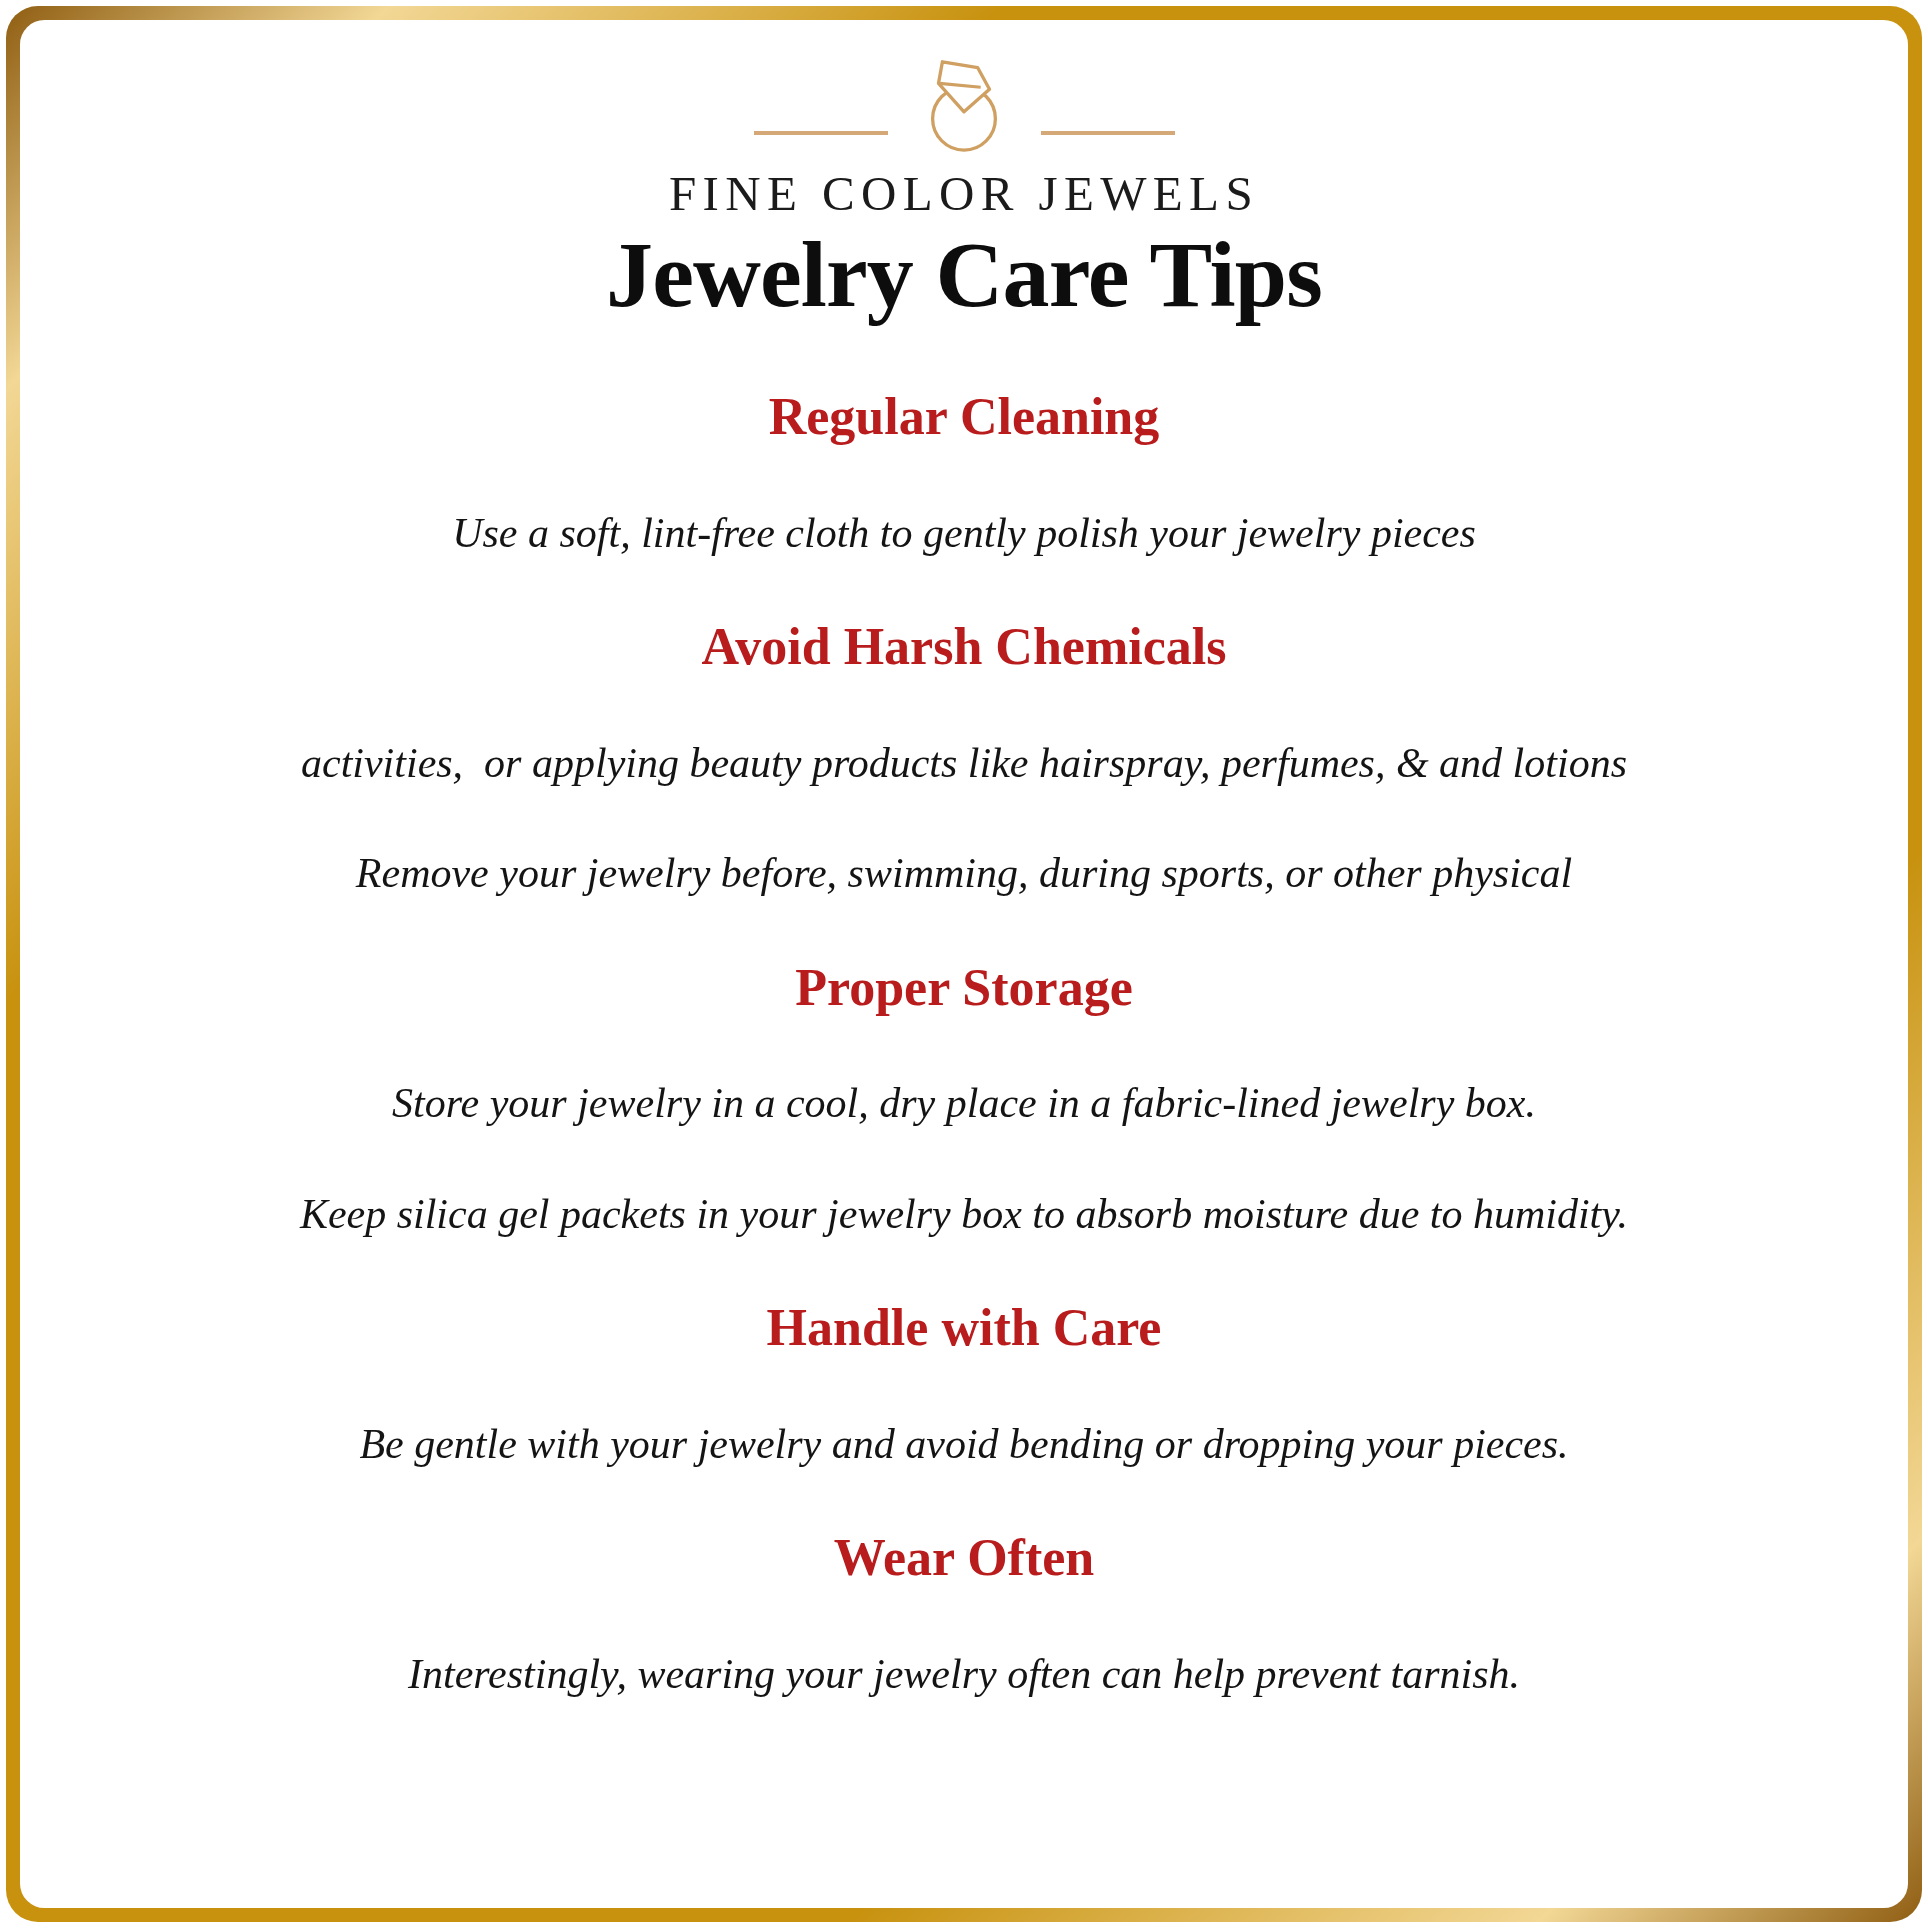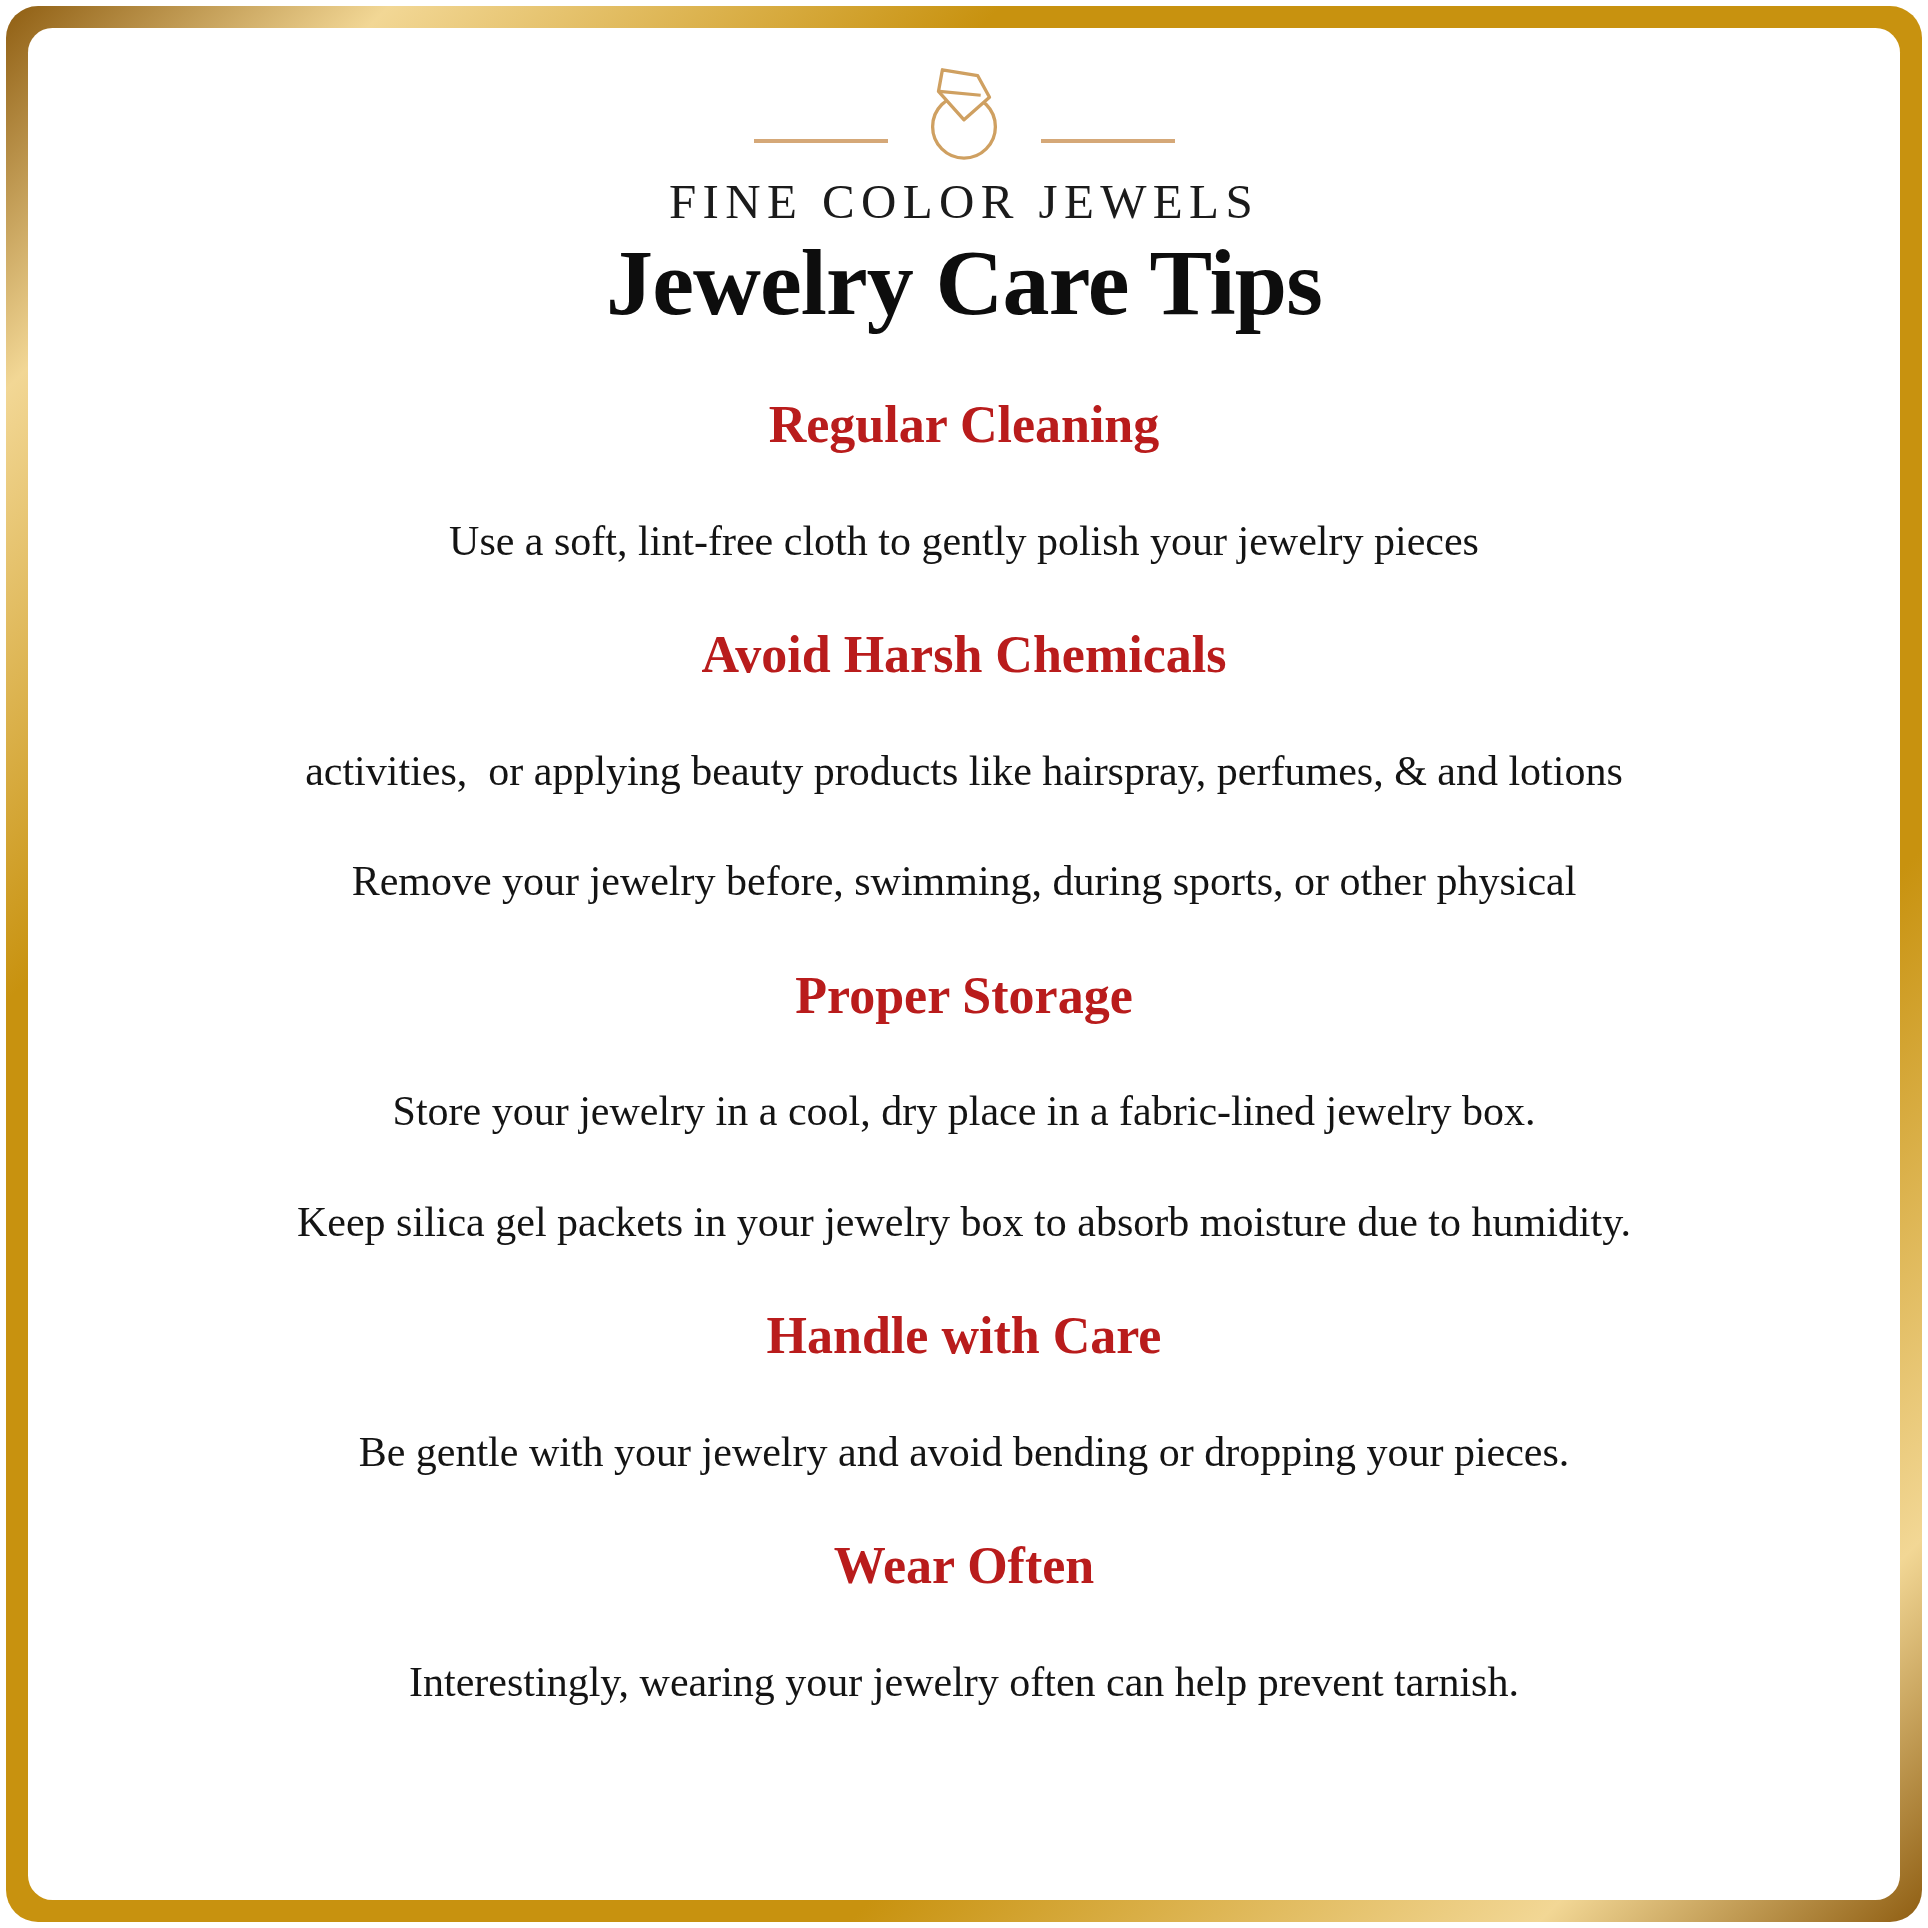--- a/index.html
+++ b/index.html
@@ -11,21 +11,21 @@
     font-family: "Liberation Serif", serif;
     color: #141414;
   }
   .frame {
     position: absolute;
     inset: 5.6px;
     border-radius: 32px;
     background: linear-gradient(135deg,
       #8f5e12 0%, #f2d795 10%, #c8920f 26%,
       #c8920f 72%, #f2d795 90%, #8f5e12 100%);
-    padding: 22px;
+    padding: 14px;
     box-sizing: border-box;
   }
   .inner {
     width: 100%;
     height: 100%;
     background: #ffffff;
     border-radius: 24.5px;
     box-sizing: border-box;
     padding-top: 32px;
     display: flex;
@@ -69,20 +69,21 @@
     color: #b91c1c;
     line-height: 1.15;
     white-space: nowrap;
   }
   .sec-line {
     margin-top: 62px;
     font-size: 42px;
     color: #141414;
     line-height: 1.15;
     white-space: pre;
+    font-style: italic;
   }
 </style>
 </head>
 <body>
 
 <div class="frame">
   <div class="inner">
 
     <div class="logo-row">
       <div class="logo-line"></div>

